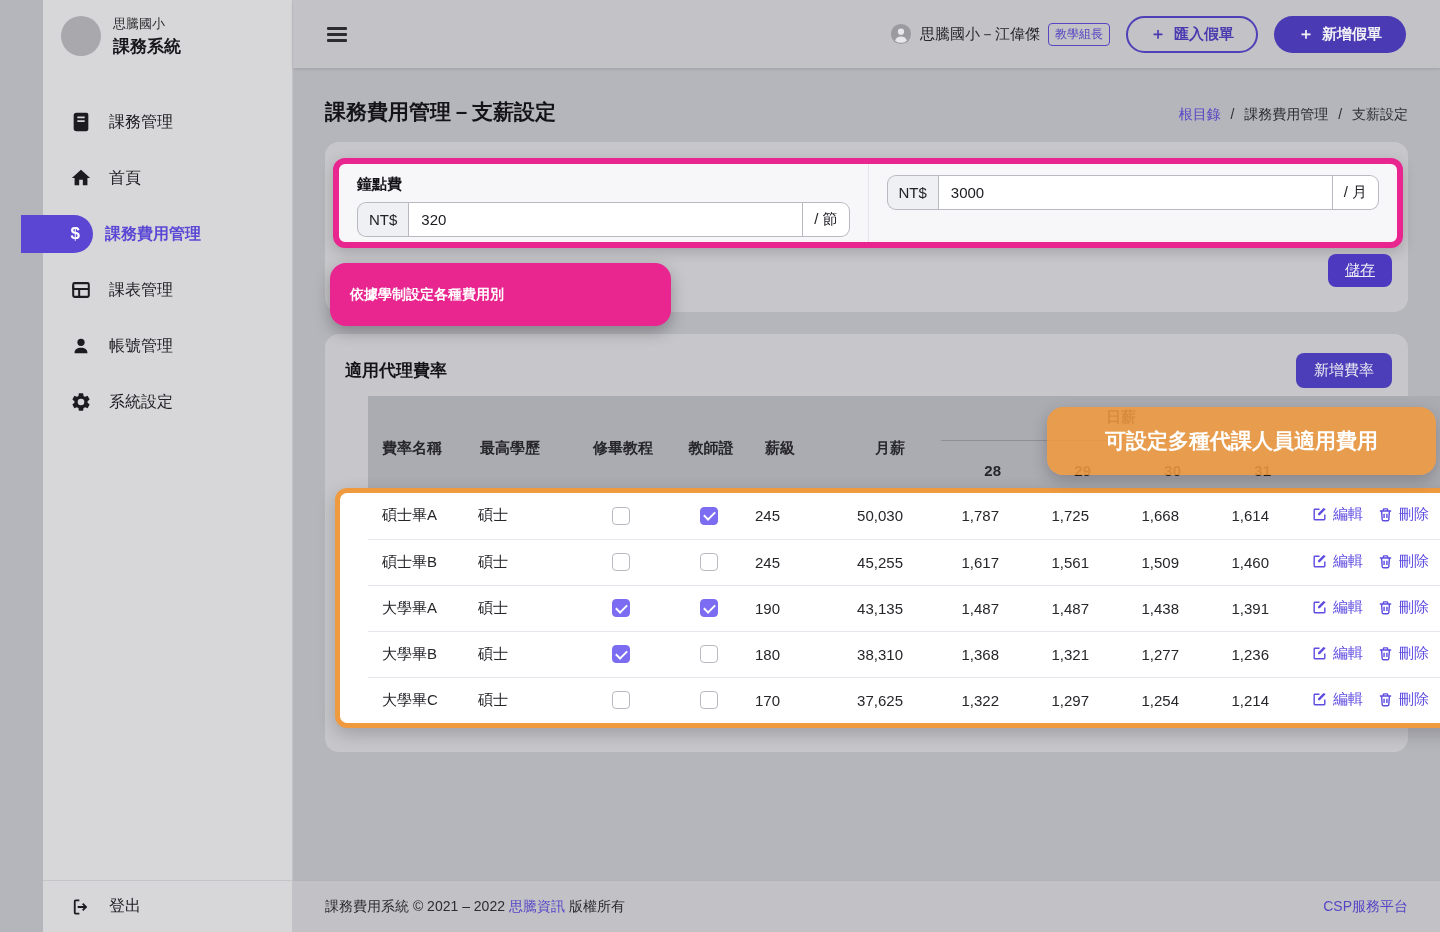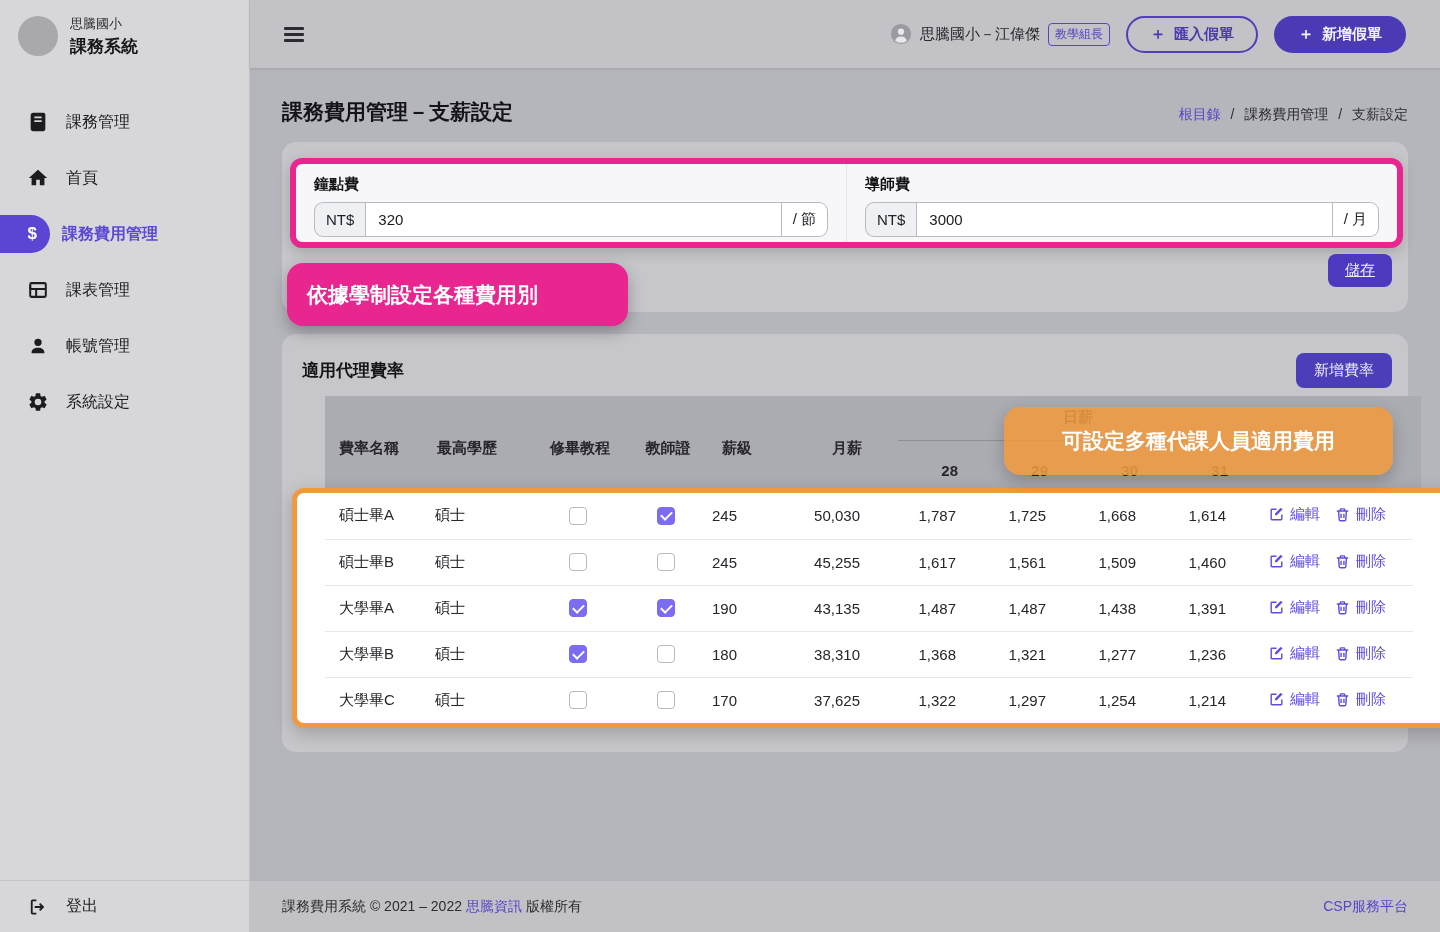--- a/index.html
+++ b/index.html
@@ -1,21 +1,21 @@
 <!DOCTYPE html>
 <html><head>
 <meta charset="utf-8">
 <style>
   * { margin:0; padding:0; box-sizing:border-box; }
   html,body { width:1440px; height:932px; overflow:hidden; }
   body { font-family:"Liberation Sans","DejaVu Sans",sans-serif; background:#b5b5bc; color:#1e1e24; }
   .app { display:flex; width:1440px; height:932px; }
 
   
-  .sidebar { width:250px; background:#d7d7d9; display:flex; flex-direction:column; border-right:1px solid #c3c3c7; }
+  .sidebar { width:250px; background:#d7d7d9; display:flex; flex-direction:column; border-right:1px solid #c3c3c7;margin-left:43px; }
   .logo-row { display:flex; align-items:center; gap:12px; padding:15px 18px; height:72px; }
   .logo-avatar { width:40px; height:40px; border-radius:50%; background:#a9a9ad; flex:none; }
   .logo-school { font-size:13px; color:#2a2a2e; }
   .logo-system { font-size:17px; font-weight:bold; color:#17171b; margin-top:2px; }
   .nav { flex:1; padding-top:30px; }
   .nav-item { display:flex; align-items:center; height:40px; margin-bottom:16px; cursor:pointer; font-size:16px; color:#1c1c20; }
   .nav-item .nicon { width:24px; height:24px; margin-left:26px; margin-right:16px; flex:none; display:flex; align-items:center; justify-content:center; }
   .nav-item svg { width:22px; height:22px; }
   .nav-item.active { color:#5b49d6; font-weight:bold; }
   .icon-pill { width:72px; height:38px; margin-left:-22px; margin-right:-4px; background:#5b46d4; border-radius:0 19px 19px 0; display:flex; align-items:center; justify-content:flex-end; padding-right:13px; }
@@ -55,21 +55,21 @@
   .fees-highlight { position:absolute; left:8px; right:5px; top:16px; height:90px; background:#f7f7f9; border:6px solid #e9258f; border-radius:12px; display:flex; box-shadow:0 4px 14px rgba(0,0,0,.18); }
   .fee-field { flex:1; padding:11px 18px 0 18px; }
   .fee-field + .fee-field { border-left:1px solid #e4e4ea; }
   .fee-label { font-size:15px; font-weight:bold; color:#141418; margin-bottom:8px; }
   .input-group { display:flex; height:35px; }
   .ig-prefix, .ig-suffix { display:flex; align-items:center; padding:0 11px; font-size:15px; color:#222228; background:#eef0f3; border:1px solid #b9b9c2; }
   .ig-prefix { border-radius:9px 0 0 9px; border-right:none; }
   .ig-suffix { border-radius:0 9px 9px 0; border-left:none; background:#ffffff; }
   .input-group input { flex:1; border:1px solid #b9b9c2; font-size:15px; padding:0 12px; color:#1a1a1f; outline:none; min-width:0; font-family:inherit; background:#ffffff; }
   .save-row-btn { position:absolute; right:16px; top:112px; width:64px; height:33px; background:#4c39c0; color:#ececf4; font-size:15px; border-radius:8px;text-decoration:underline; }
-  .pink-label { position:absolute; left:5px; top:121px; width:341px; height:63px; background:#e9258f; border-radius:16px; color:#ffffff; font-size:21px; font-weight:bold; display:flex; align-items:center; padding:0 20px; box-shadow:0 6px 16px rgba(0,0,0,.28); z-index:2; }
+  .pink-label { position:absolute; left:5px; top:121px; width:341px; height:63px; background:#e9258f; border-radius:16px; color:#ffffff; font-size:14px; font-weight:bold; display:flex; align-items:center; padding:0 20px; box-shadow:0 6px 16px rgba(0,0,0,.28); z-index:2; }
 
   
   .rates-card { margin-top:22px; height:418px; background:#c7c7cb; border-radius:14px; position:relative; }
   .rates-head { display:flex; align-items:center; padding:13px 16px 0 20px; height:60px; }
   .rates-title { font-size:17px; font-weight:bold; color:#141418; }
   .btn-add-rate { margin-left:auto; background:#4c3eb8; color:#ececf4; font-size:15px; border-radius:8px; padding:8px 18px; }
 
   table { border-collapse:collapse; table-layout:fixed;margin-left:28px; }
   .head-table { position:absolute; left:15px; top:62px; width:1096px; background:#ababb2; }
   .head-table th { font-size:15px; font-weight:bold; color:#26262b; }
@@ -228,21 +228,20 @@
         <div class="fees-highlight">
           <div class="fee-field">
             <div class="fee-label">鐘點費</div>
             <div class="input-group">
               <span class="ig-prefix">NT$</span>
               <input type="text" value="320" style="">
               <span class="ig-suffix">/ 節</span>
             </div>
           </div>
           <div class="fee-field">
-            <div class="fee-label">導師費</div>
             <div class="input-group">
               <span class="ig-prefix">NT$</span>
               <input type="text" value="3000" style="">
               <span class="ig-suffix">/ 月</span>
             </div>
           </div>
         </div>
         <button class="btn save-row-btn">儲存</button>
         <div class="pink-label">依據學制設定各種費用別</div>
       </div>

